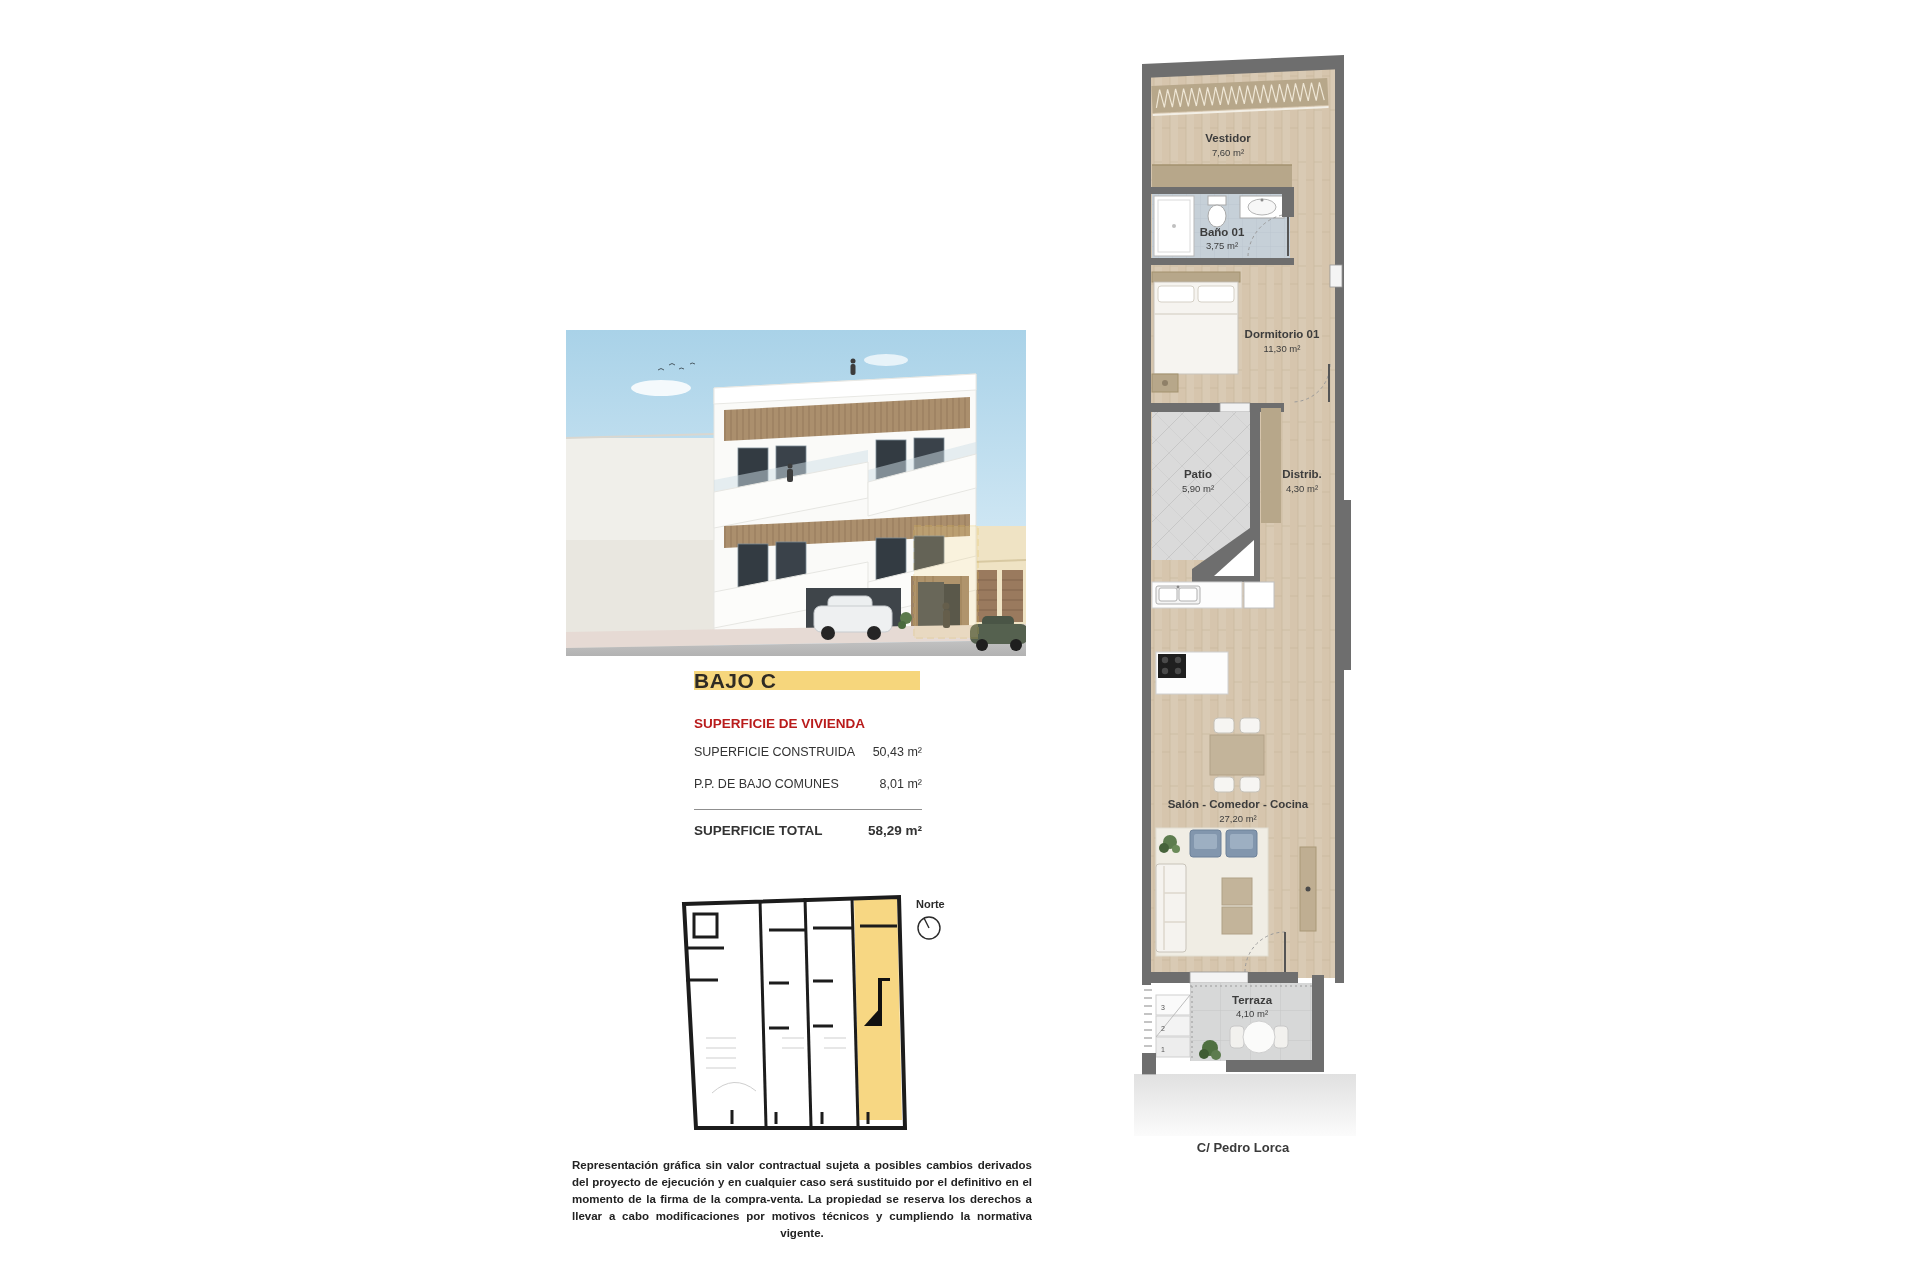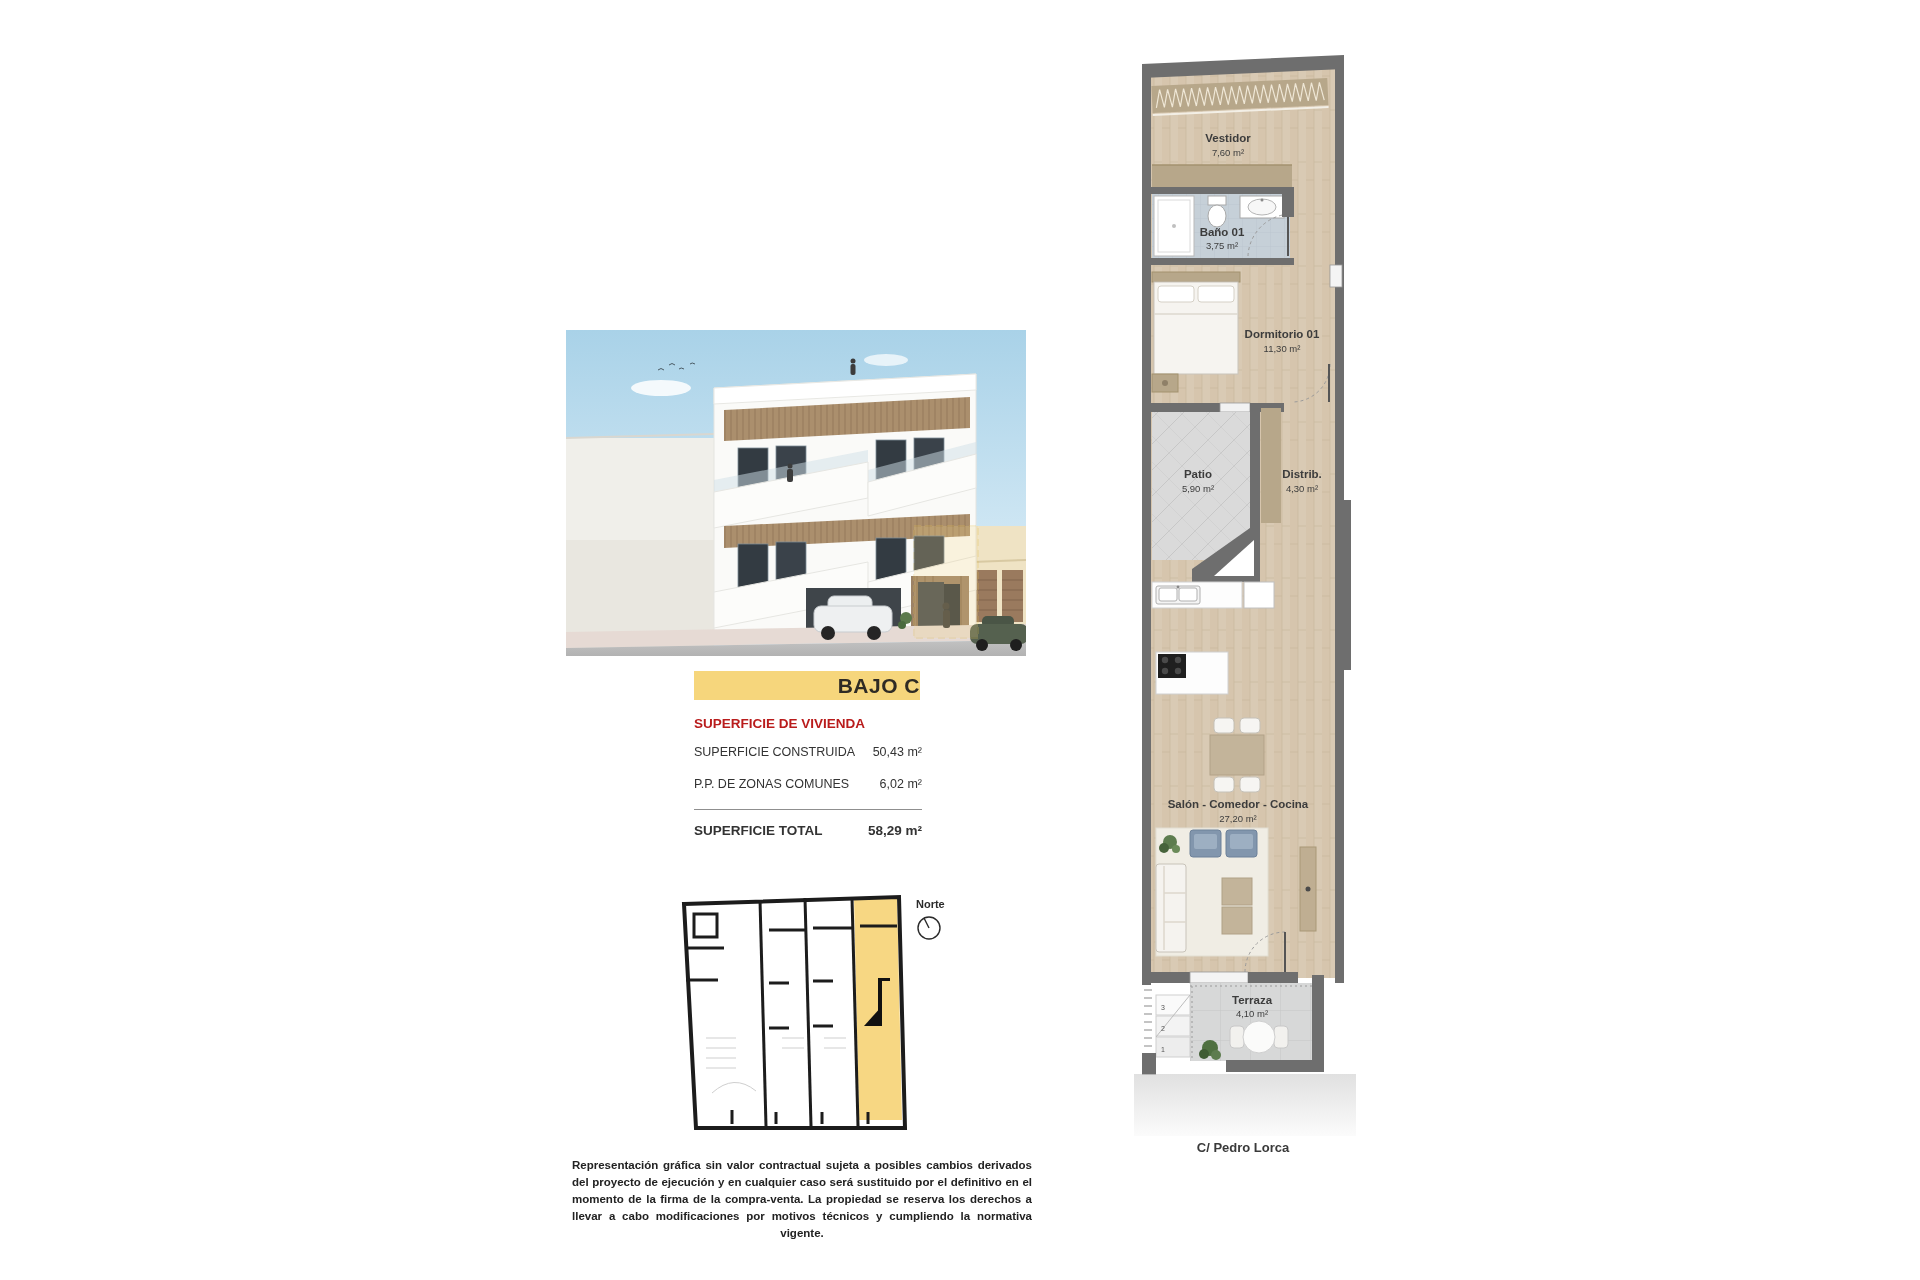--- a/index.html
+++ b/index.html
@@ -1,22 +1,22 @@
 <!DOCTYPE html>
 <html><head>
 <meta charset="utf-8">
 <style>
   html,body{margin:0;padding:0;background:#fff;}
   .canvas{position:relative;width:1920px;height:1280px;background:#ffffff;overflow:hidden;
           font-family:"Liberation Sans",sans-serif;color:#2e2e2e;}
   .abs{position:absolute;}
 
   
-  .banner{left:694px;top:671px;width:226px;height:29px;background:#f6d67c;
-          display:flex;align-items:center;justify-content:flex-end;}
+  .banner{left:694px;top:671px;width:226px;height:19px;background:#f6d67c;
+          display:flex;align-items:center;justify-content:flex-start;}
   .banner span{font-size:21px;font-weight:bold;color:#2f2b24;letter-spacing:.5px;}
 
   
   .stable{left:694px;top:716px;width:228px;}
   .stable .hdr{font-size:13.5px;font-weight:bold;color:#b91c1c;margin-bottom:14px;}
   .srow{display:flex;justify-content:space-between;font-size:12.5px;font-weight:500;
         color:#333;margin-bottom:18px;align-items:center;}
   .sdiv{border-top:1.5px solid #8f8f8f;margin:0 0 13px 0;}
   .srow.total{font-size:13.5px;font-weight:bold;margin-bottom:0;gap:28px;}
 
@@ -138,22 +138,22 @@
     <span>BAJO C</span>
   </div>
 
   <div class="abs stable">
     <div class="hdr">SUPERFICIE DE VIVIENDA</div>
     <div class="srow">
       <span>SUPERFICIE CONSTRUIDA</span>
       <span>50,43 m²</span>
     </div>
     <div class="srow">
-      <span>P.P. DE ZONAS COMUNES</span>
-      <span>6,02 m²</span>
+      <span>P.P. DE BAJO COMUNES</span>
+      <span>8,01 m²</span>
     </div>
     <div class="sdiv"></div>
     <div class="srow total">
       <span>SUPERFICIE TOTAL</span>
       <span>58,29 m²</span>
     </div>
   </div>
 
   <svg class="abs" style="left:672px;top:888px" width="300" height="250" viewBox="0 0 300 250">
 

